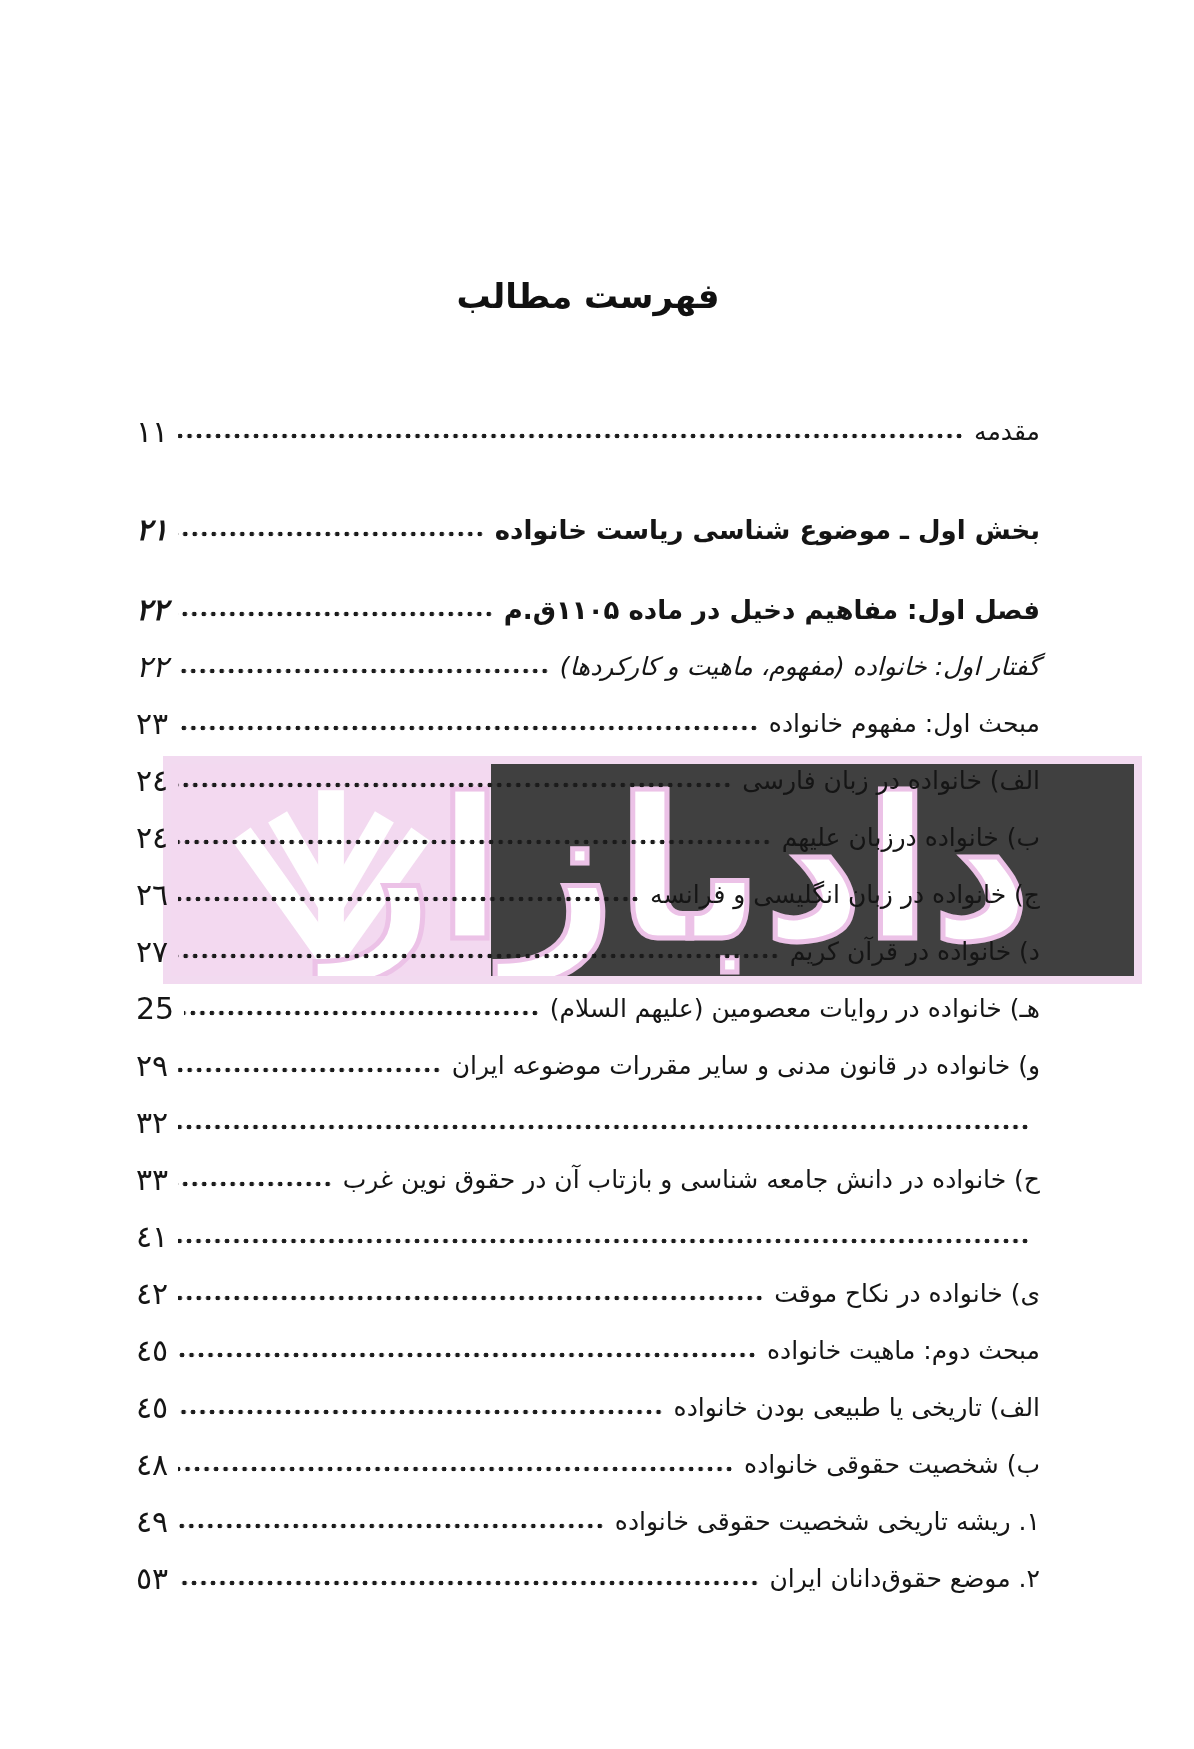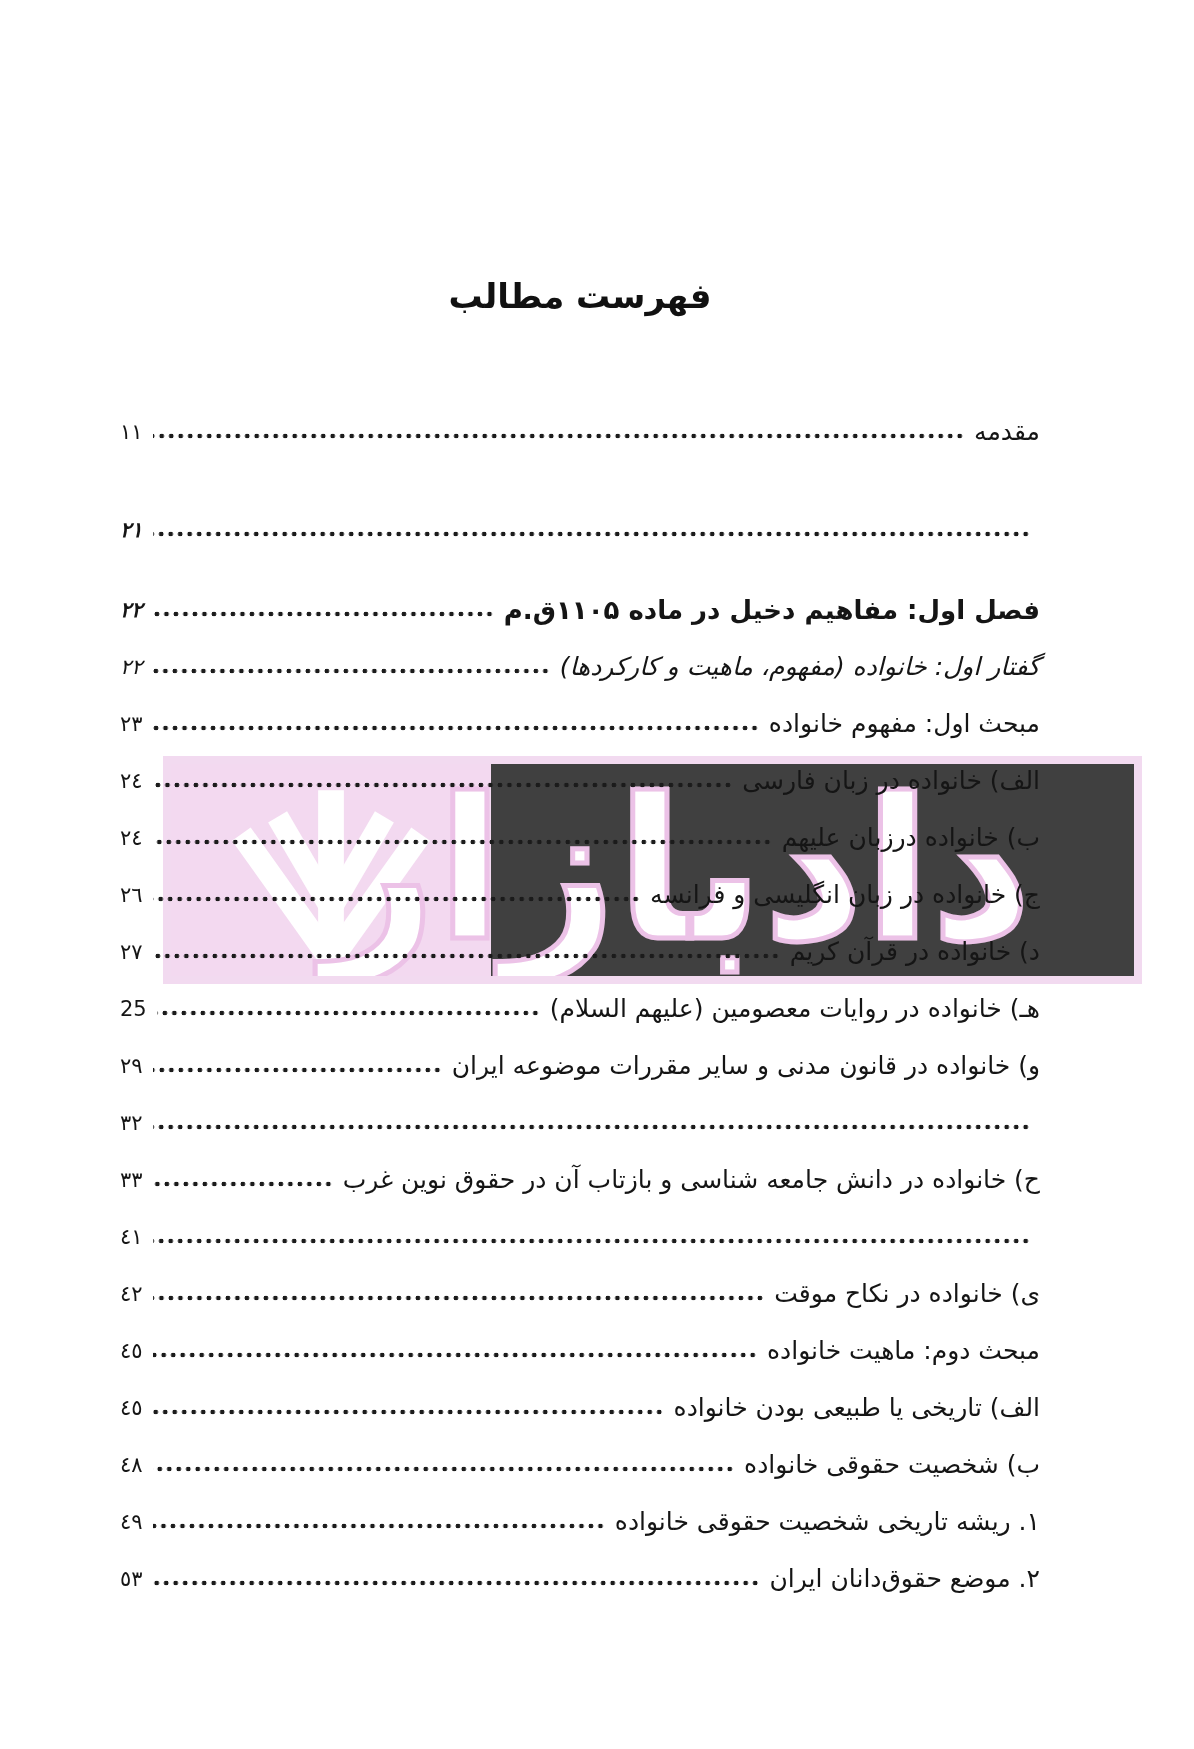--- a/index.html
+++ b/index.html
@@ -32,35 +32,35 @@
     display:flex;align-items:center;justify-content:center;
     font-size:196px;font-weight:bold;line-height:212px;
     color:#ffffff;
     -webkit-text-stroke:5px #ecc2e7;
     letter-spacing:4px;
     white-space:nowrap;
     direction:rtl;
   }
 
   
-  .content{position:relative;z-index:1;padding:0 154px 0 120px;}
+  .content{position:relative;z-index:1;padding:0 154px 0 120px;margin-left:16px;}
   .doc-title{
     margin:272px 0 0 0;
     text-align:center;
     font-size:34px;line-height:48px;font-weight:bold;
     color:#111;
   }
   .toc{margin-top:92px;}
   .toc-row{
     display:flex;align-items:flex-end;
     height:40px;margin-bottom:17px;
     font-size:25px;color:#151515;
   }
   .toc-row .toc-label{line-height:40px;white-space:nowrap;text-align:right;}
-  .toc-row .toc-page{line-height:40px;white-space:nowrap;font-size:21px;}
+  .toc-row .toc-page{line-height:40px;white-space:nowrap;font-size:30px;}
   .leader{
     flex:1 1 auto;min-width:10px;height:10px;
     margin:0 10px 11px 10px;
     background-image:radial-gradient(circle,#1b1b1b 2.1px,rgba(0,0,0,0) 2.6px);
     background-size:9.5px 10px;
     background-repeat:repeat-x;
     background-position:right center;
   }
   .style-bold{font-weight:bold;font-size:26px;}
   .style-bold .toc-page{font-weight:bold;font-style:italic;}
@@ -90,20 +90,21 @@
 
   <div class="content">
     <h1 class="doc-title">فهرست مطالب</h1>
     <div class="toc" id="toc-rows">
         <div class="toc-row">
           <span class="toc-label">مقدمه</span>
           <span class="leader"></span>
           <span class="toc-page">١١</span>
         </div>
         <div class="toc-row style-bold gap-section">
+          <span class="toc-label">بخش اول ـ موضوع شناسی ریاست خانواده</span>
           <span class="leader"></span>
           <span class="toc-page">٢١</span>
         </div>
         <div class="toc-row style-bold gap-chapter">
           <span class="toc-label">فصل اول: مفاهیم دخیل در ماده ۱۱۰۵ق.م</span>
           <span class="leader"></span>
           <span class="toc-page">٢٢</span>
         </div>
         <div class="toc-row style-italic">
           <span class="toc-label">گفتار اول: خانواده (مفهوم، ماهیت و کارکردها)</span>

